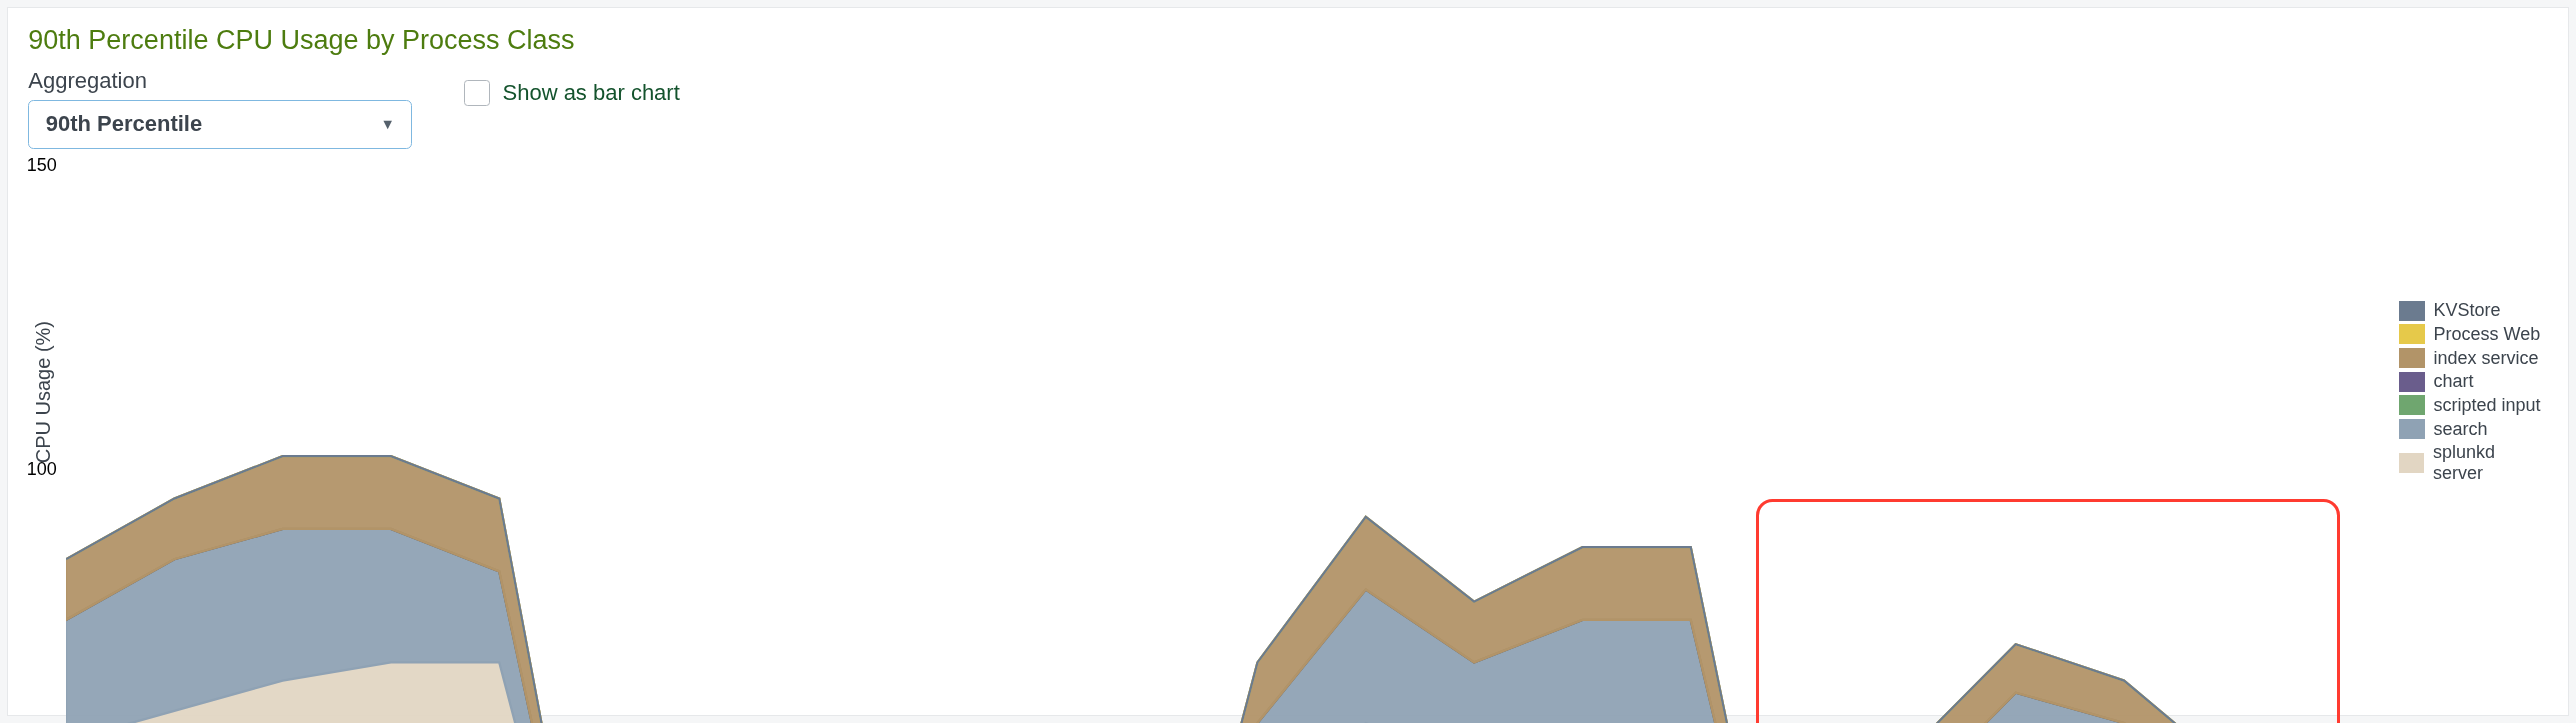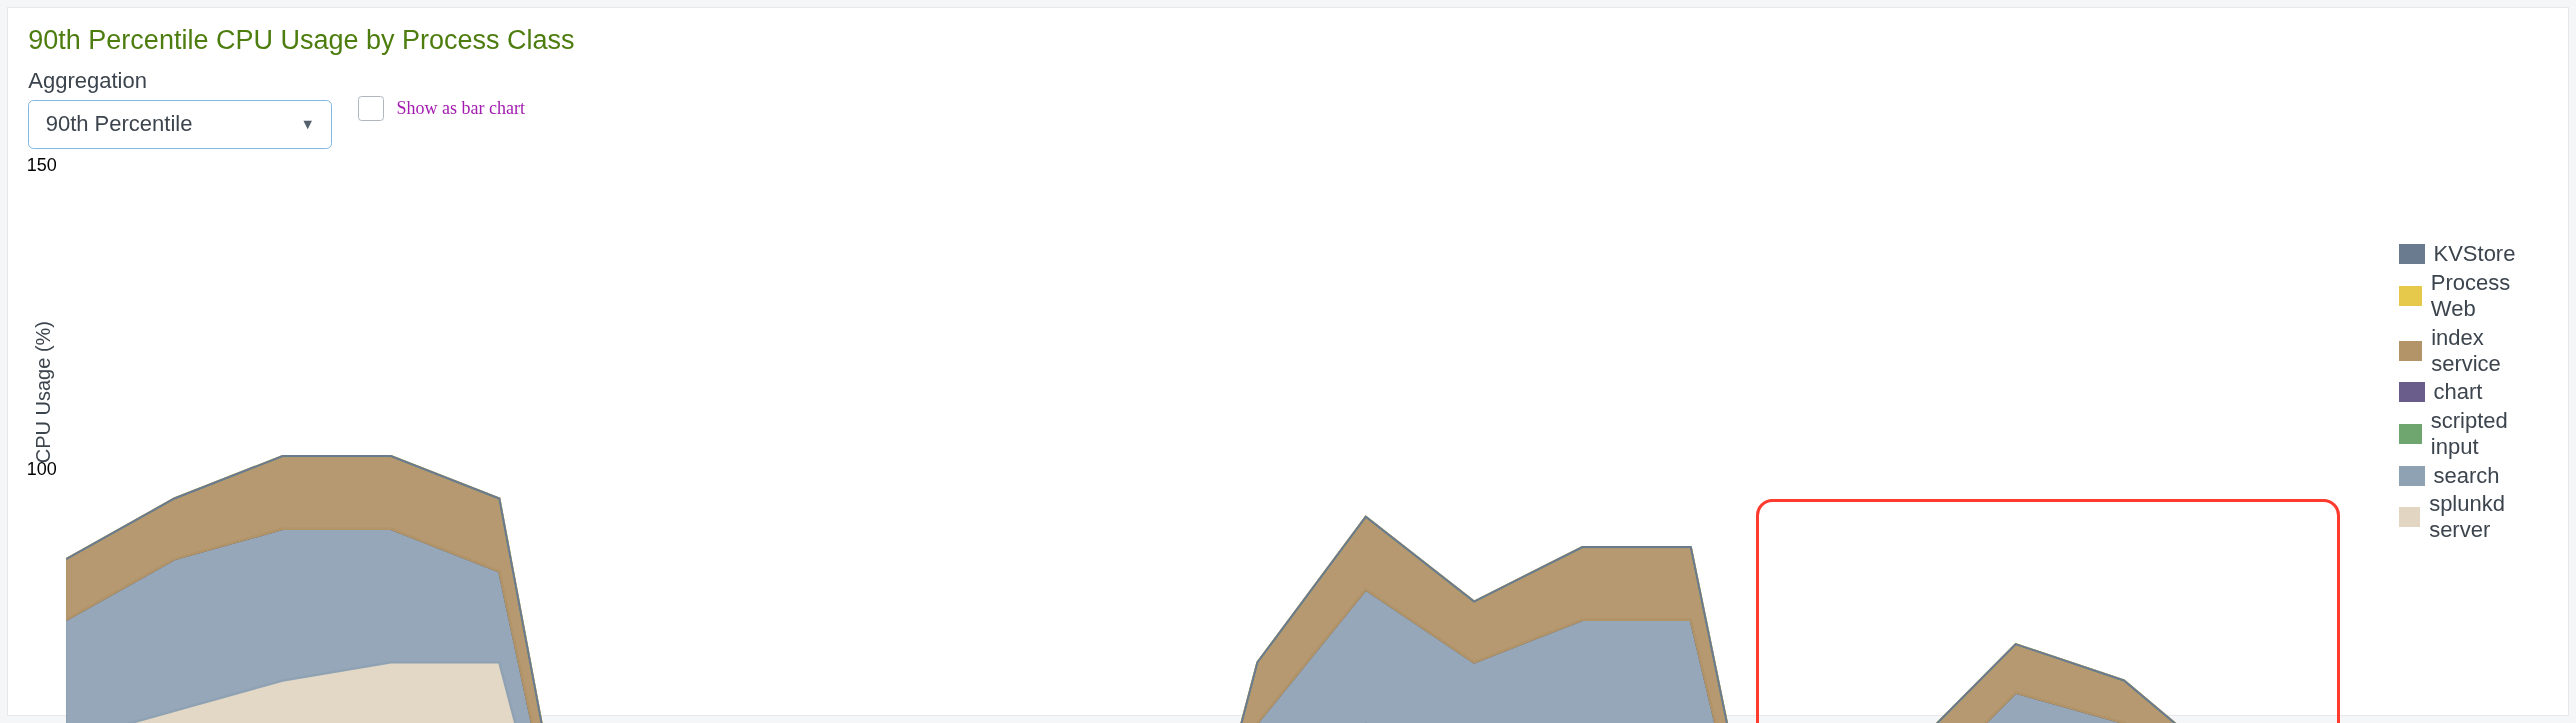--- a/index.html
+++ b/index.html
@@ -18,51 +18,52 @@
     position: relative;
   }
   .title {
     font-size: 27px;
     font-weight: 400;
     color: #4d7c0f;
     margin-bottom: 12.7px;
   }
   .controls-row {
     display: flex;
-    align-items: center;
-    gap: 26px;
+    align-items: flex-start;
+    gap: 52px;
     margin-bottom: 16.4px;
   }
   .agg-group { display: flex; flex-direction: column; gap: 5.5px; }
   .agg-label { font-size: 22px; color: #3c444d; font-weight: 400; }
   .select {
-    width: 304px;
+    width: 384px;
     height: 49px;
     border: 1.8px solid #7fb8e0;
     border-radius: 5.5px;
     background: #fff;
     display: flex;
     align-items: center;
     justify-content: space-between;
     padding: 0 16.4px;
     cursor: pointer;
+    font-weight: bold;
   }
   .select-text { font-size: 22px; color: #3c444d; }
   .caret { font-size: 14.5px; color: #55616c; }
   .check-row {
     display: flex;
     align-items: center;
     gap: 12.7px;
     height: 49px;
   }
   .checkbox {
     width: 25.5px; height: 25.5px; border: 1.8px solid #b0b6bc; border-radius: 3.6px;
     background: #fff; cursor: pointer;
   }
-  .check-label { font-size: 18px; color: #a21caf; font-family: Liberation Serif, serif; }
+  .check-label { font-size: 22px; color: #14532d; }
 
   .chart-zone {
     position: relative;
     display: flex;
     gap: 7.3px;
     height: 454px;
   }
   .y-axis-title {
     writing-mode: vertical-rl;
     transform: rotate(180deg);
@@ -84,21 +85,21 @@
   .x-ticks { position: relative; height: 73px; }
 
   .legend {
     width: 200px;
     display: flex;
     flex-direction: column;
     gap: 2.7px;
     justify-content: center;
     padding-left: 7.3px;
   }
-  .legend-item { display: flex; align-items: center; gap: 9px; font-size: 22px; color: #3c444d; padding-left: 44px;}
+  .legend-item { display: flex; align-items: center; gap: 9px; font-size: 18px; color: #3c444d; padding-left: 44px;}
   .legend-swatch { width: 25.5px; height: 20px; }
 
   .y-tick-label {
     position: absolute;
     right: 100%;
     transform: translateY(-50%);
     padding-right: 9px;
     font-size: 18px;
     color: #000000;
   }

